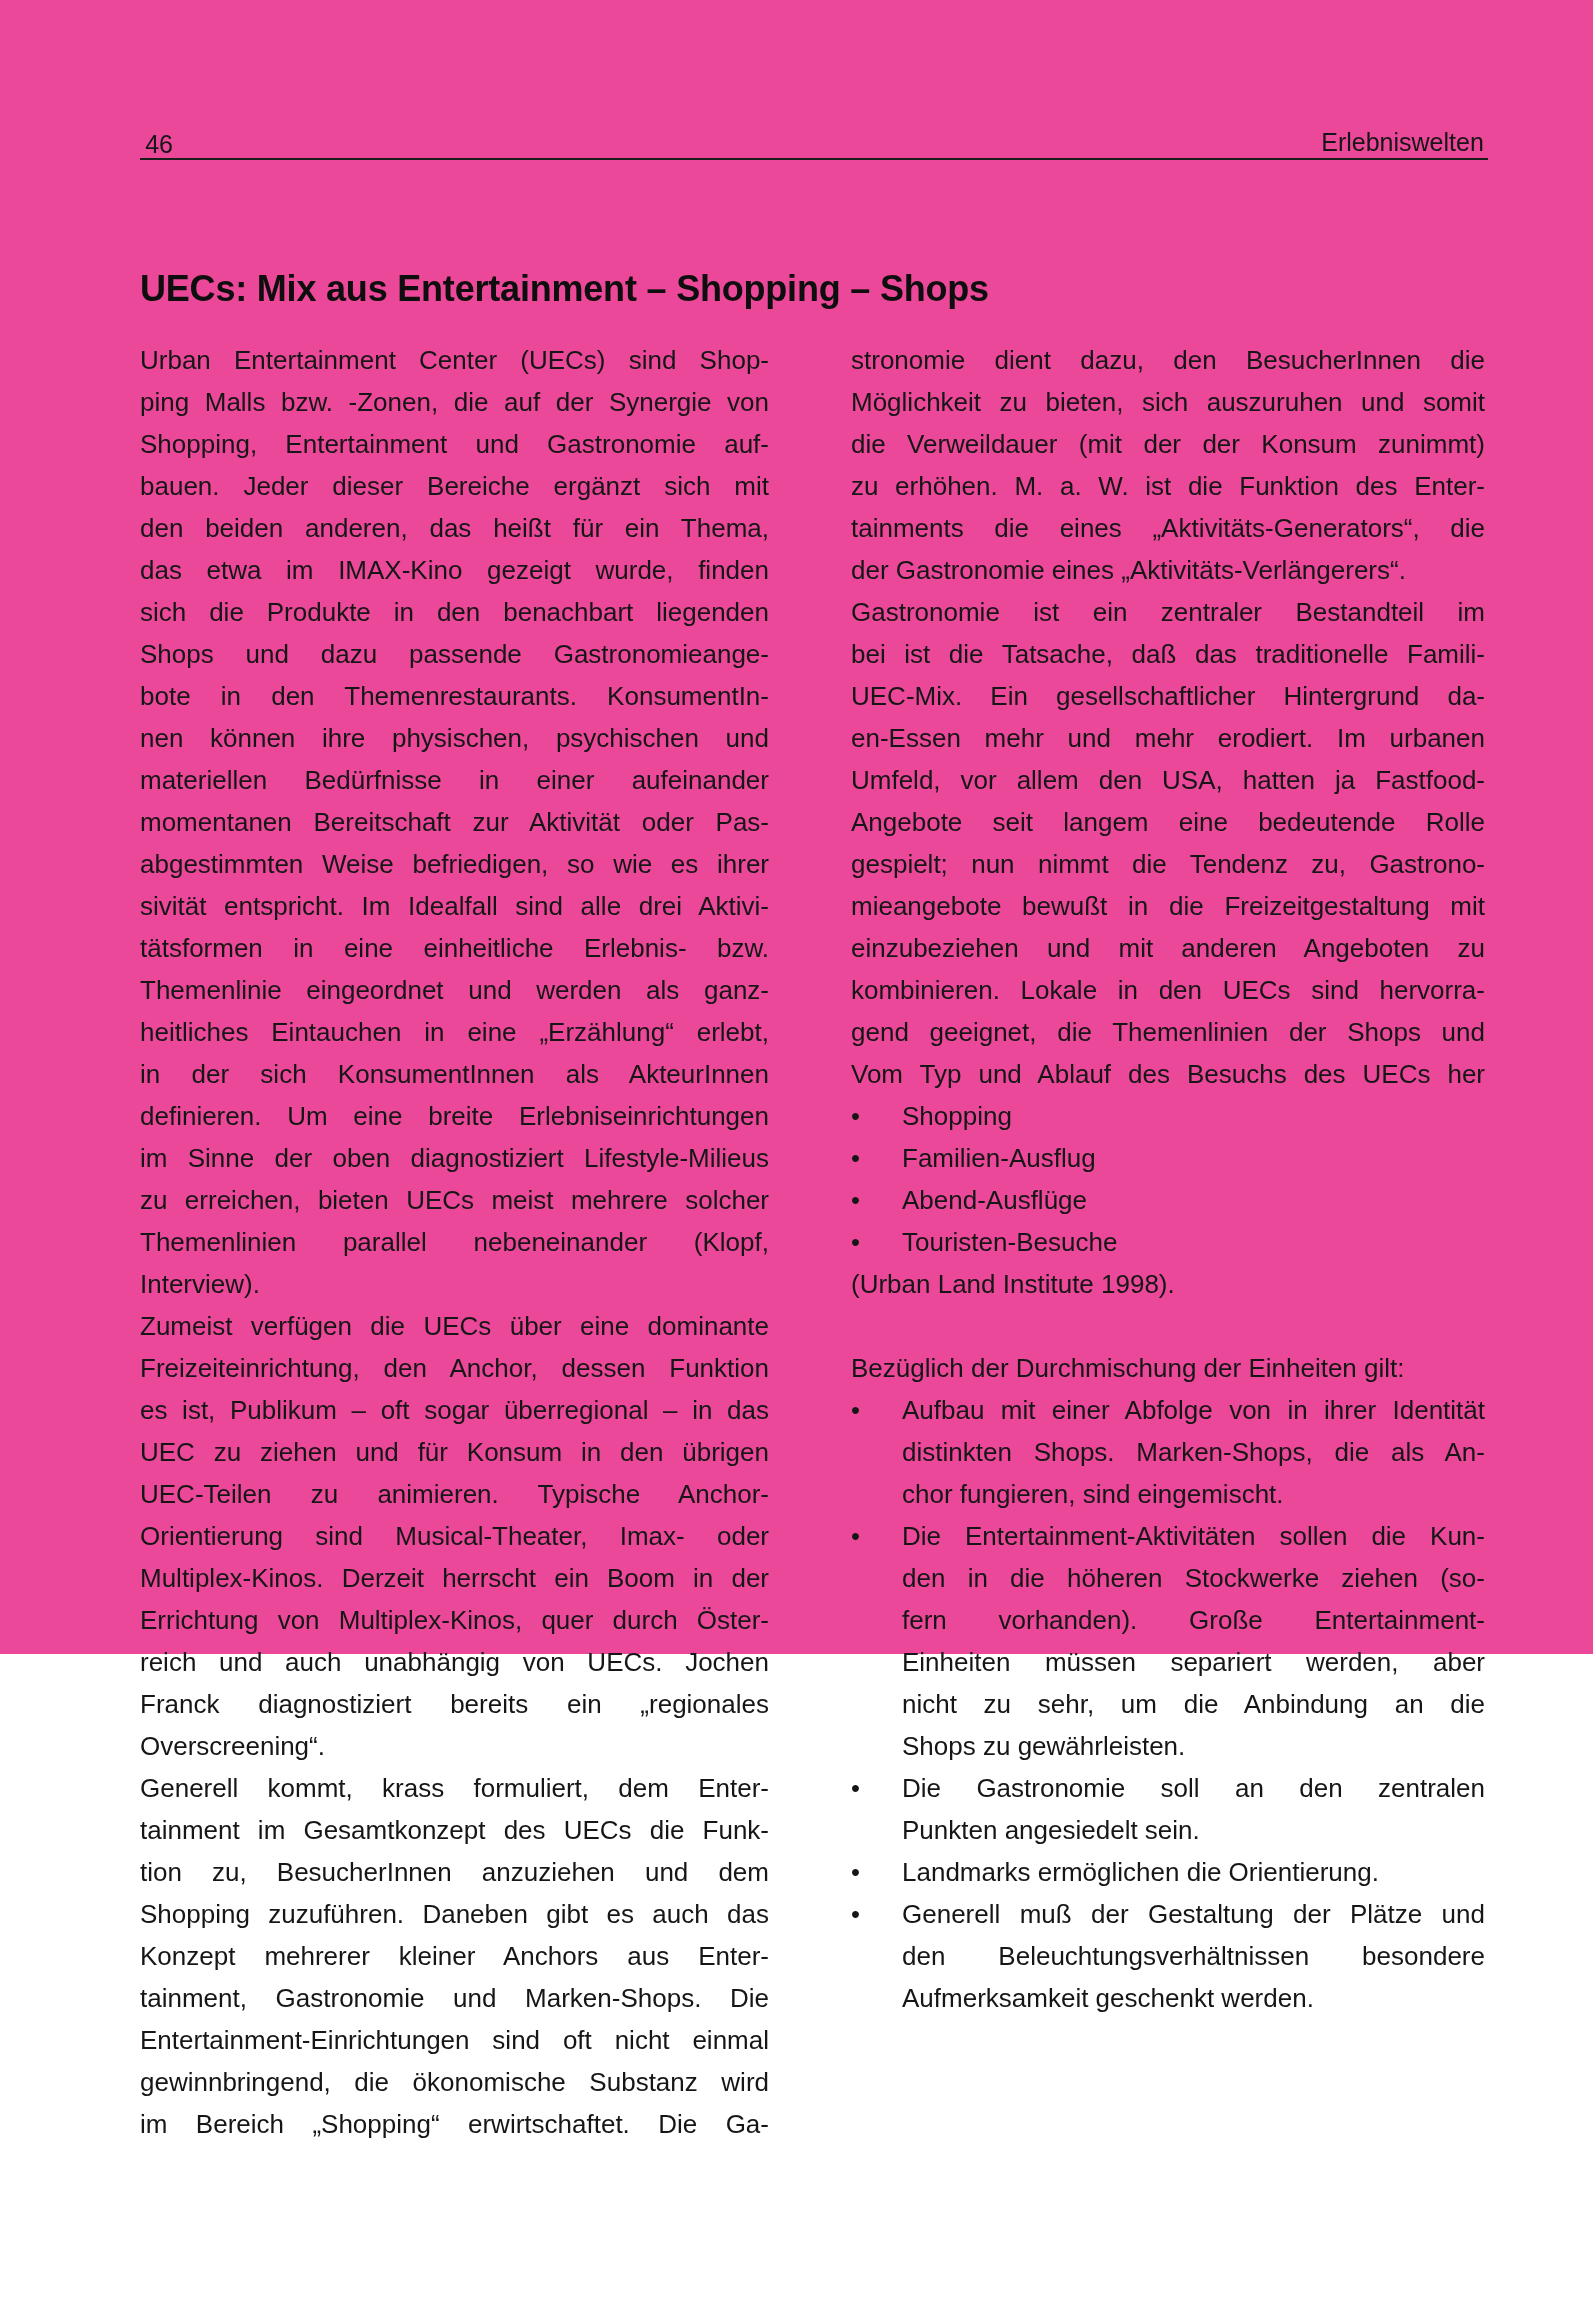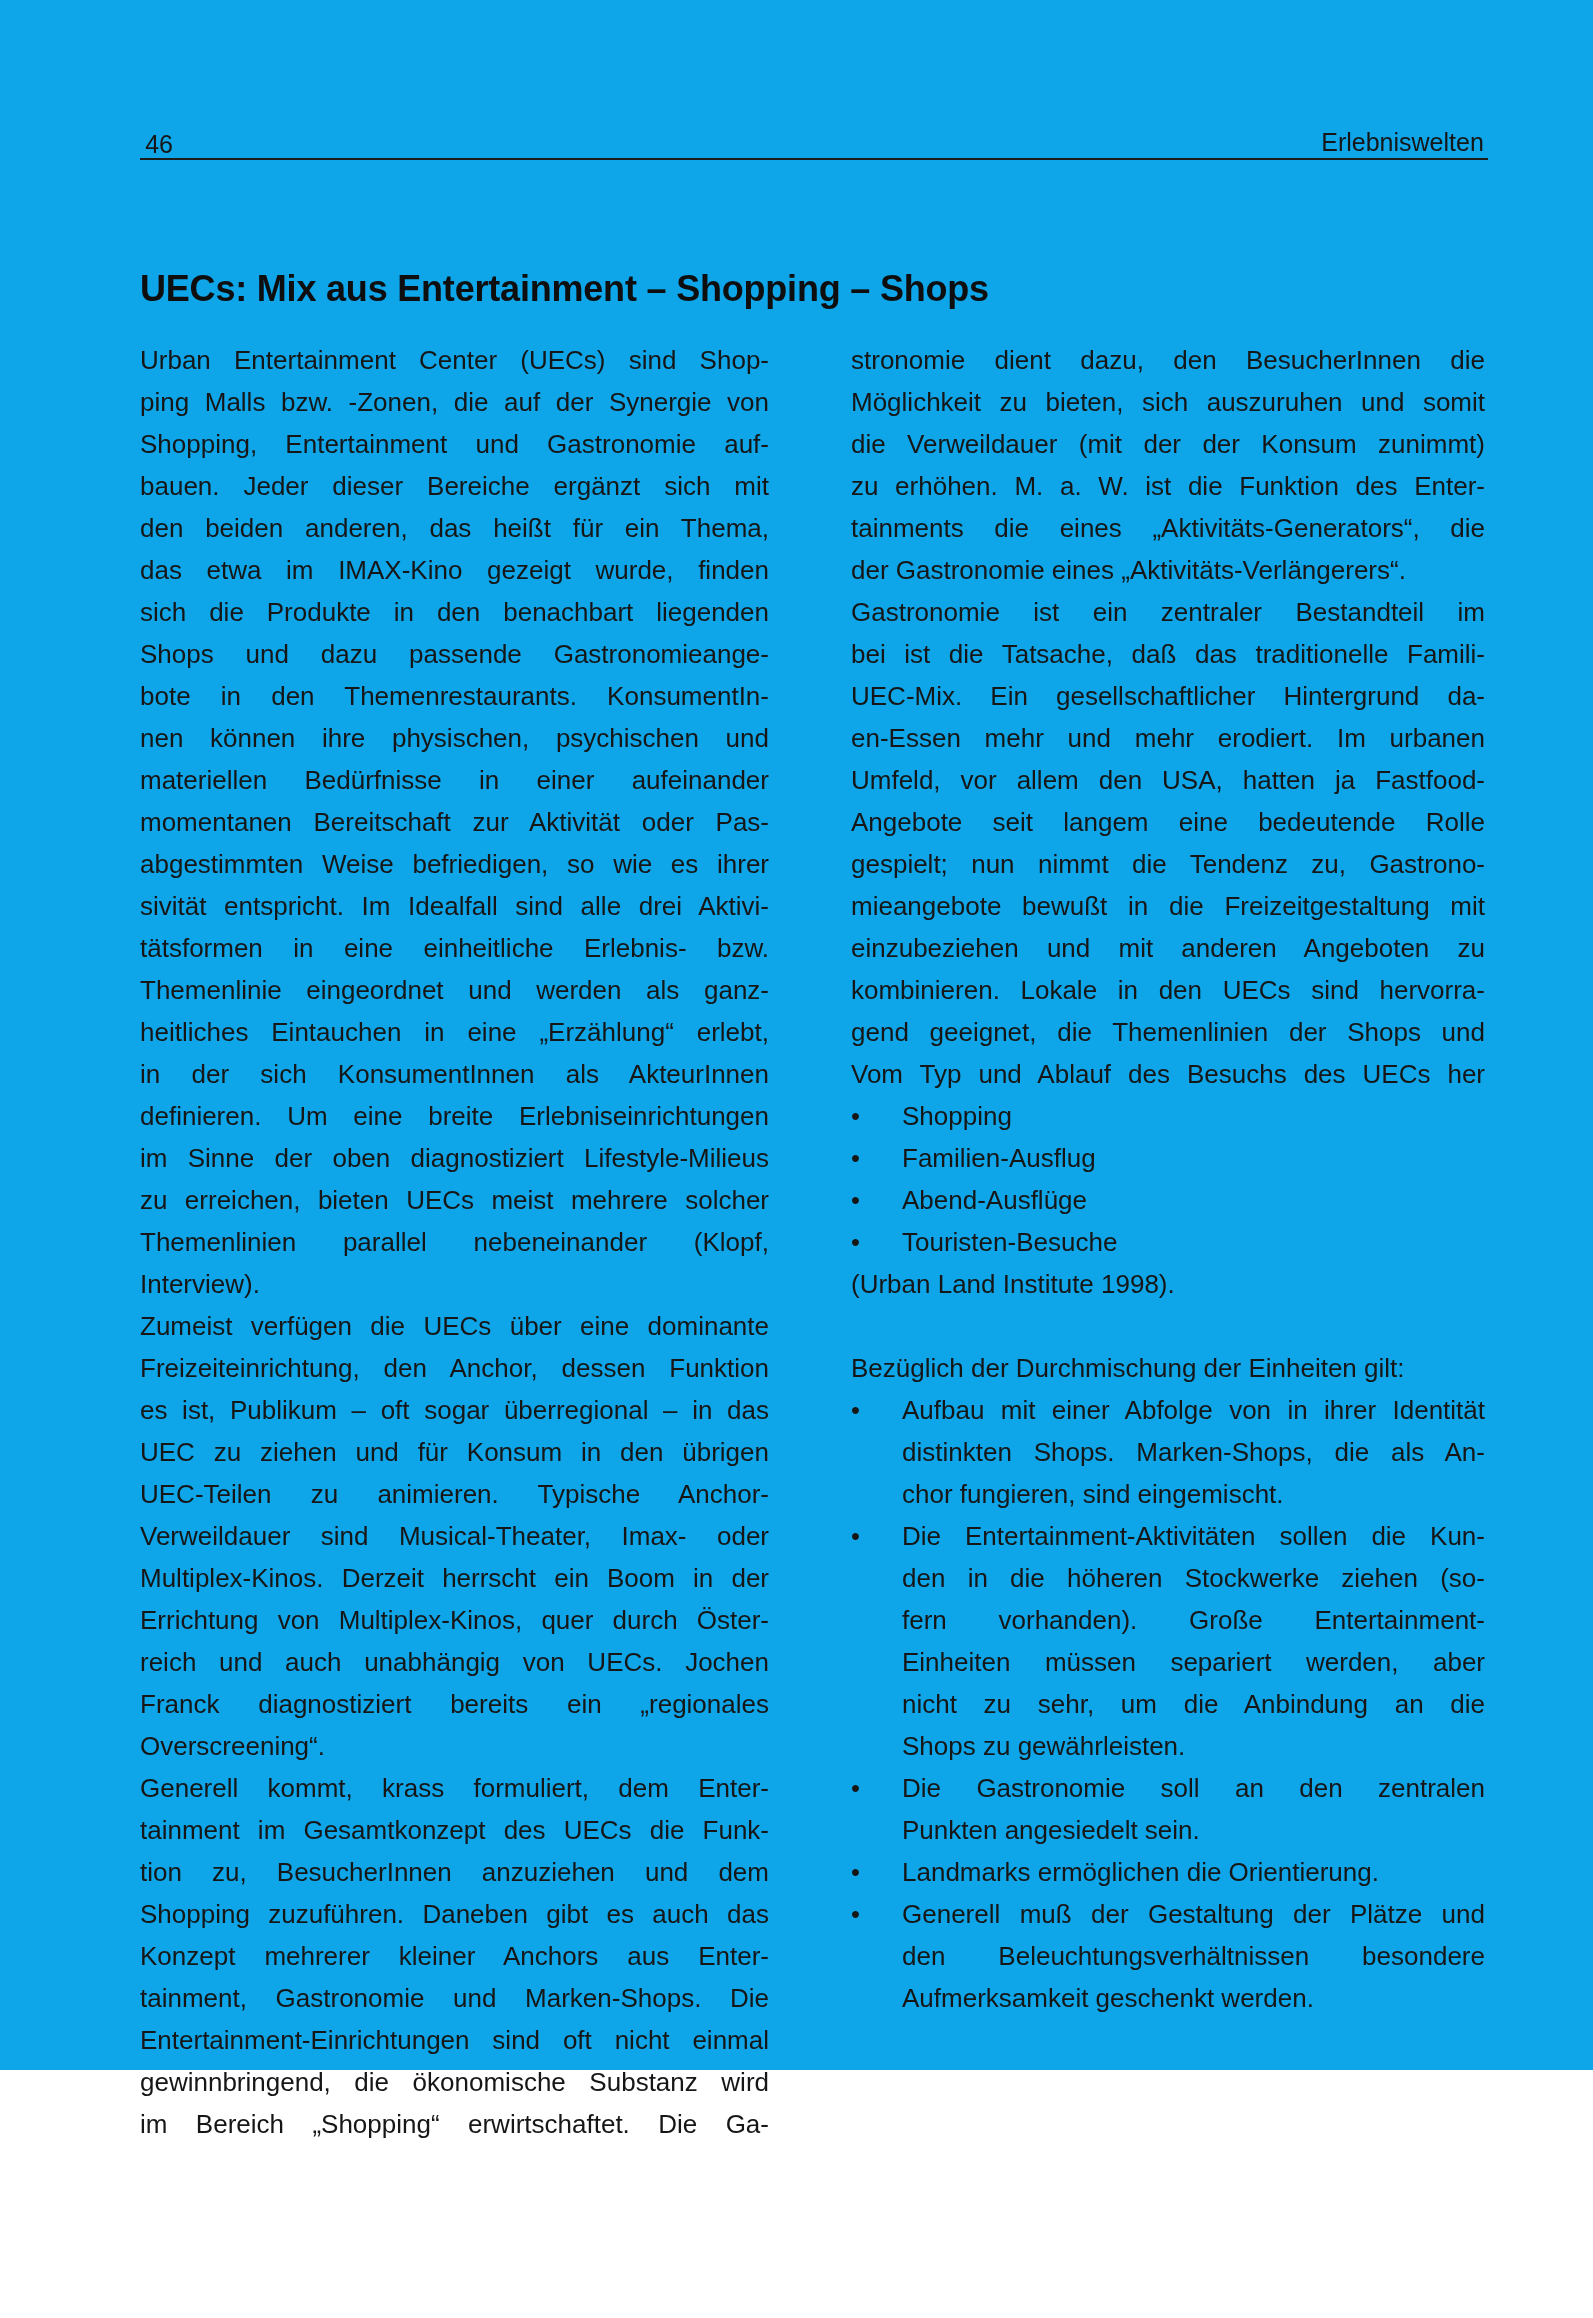--- a/index.html
+++ b/index.html
@@ -1,18 +1,18 @@
 <!DOCTYPE html>
 <html style="font-size:12.7px"><head>
 <meta charset="utf-8">
 <style>
   html, body { margin:0; padding:0; background:#ffffff; }
   body { width:1594px; height:2319px; position:relative; overflow:hidden;
          font-family:"Liberation Sans", sans-serif; color:#161616; }
-  .page { position:absolute; left:0; top:0; width:1594px; height:2070px; background:#0ea5e9; }
+  .page { position:absolute; left:0; top:0; width:1594px; height:1654px; background:#ec4899; }
   .running-head { position:absolute; left:142px; top:126px; width:1345px; height:32px; }
   .page-number { position:absolute; left:3.2px; top:4.8px; font-size:25px; line-height:27px; }
   .running-title { position:absolute; right:3.2px; top:3.2px; font-size:25px; line-height:27px; }
   .head-rule { position:absolute; left:140px; top:158px; width:1348px; height:2.4px; background:#1c1c1c; }
   .title { position:absolute; left:140px; top:242px; font-size:36px; font-weight:bold; line-height:45px;
            letter-spacing:-0.2px; color:#0e0e0e; white-space:nowrap; }
   .col { position:absolute; top:339px; }
   .col-left { left:140px; width:629px; }
   .col-right { left:851px; width:634px; }
   .ln { font-size:26px; line-height:42px; height:42px; white-space:nowrap; overflow:visible;
@@ -59,21 +59,21 @@
       <div class="ln" style="white-space: normal;">definieren. Um eine breite Erlebniseinrichtungen</div>
       <div class="ln" style="white-space: normal;">im Sinne der oben diagnostiziert Lifestyle-Milieus</div>
       <div class="ln" style="white-space: normal;">zu erreichen, bieten UECs meist mehrere solcher</div>
       <div class="ln" style="white-space: normal;">Themenlinien parallel nebeneinander (Klopf,</div>
       <div class="ln last">Interview).</div>
       <div class="ln" style="white-space: normal;">Zumeist verfügen die UECs über eine dominante</div>
       <div class="ln" style="white-space: normal;">Freizeiteinrichtung, den Anchor, dessen Funktion</div>
       <div class="ln" style="white-space: normal;">es ist, Publikum – oft sogar überregional – in das</div>
       <div class="ln" style="white-space: normal;">UEC zu ziehen und für Konsum in den übrigen</div>
       <div class="ln" style="white-space: normal;">UEC-Teilen zu animieren. Typische Anchor-</div>
-      <div class="ln" style="white-space: normal;">Verweildauer sind Musical-Theater, Imax- oder</div>
+      <div class="ln" style="white-space: normal;">Orientierung sind Musical-Theater, Imax- oder</div>
       <div class="ln" style="white-space: normal;">Multiplex-Kinos. Derzeit herrscht ein Boom in der</div>
       <div class="ln" style="white-space: normal;">Errichtung von Multiplex-Kinos, quer durch Öster-</div>
       <div class="ln" style="white-space: normal;">reich und auch unabhängig von UECs. Jochen</div>
       <div class="ln" style="white-space: normal;">Franck diagnostiziert bereits ein „regionales</div>
       <div class="ln last">Overscreening“.</div>
       <div class="ln" style="white-space: normal;">Generell kommt, krass formuliert, dem Enter-</div>
       <div class="ln" style="white-space: normal;">tainment im Gesamtkonzept des UECs die Funk-</div>
       <div class="ln" style="white-space: normal;">tion zu, BesucherInnen anzuziehen und dem</div>
       <div class="ln" style="white-space: normal;">Shopping zuzuführen. Daneben gibt es auch das</div>
       <div class="ln" style="white-space: normal;">Konzept mehrerer kleiner Anchors aus Enter-</div>

